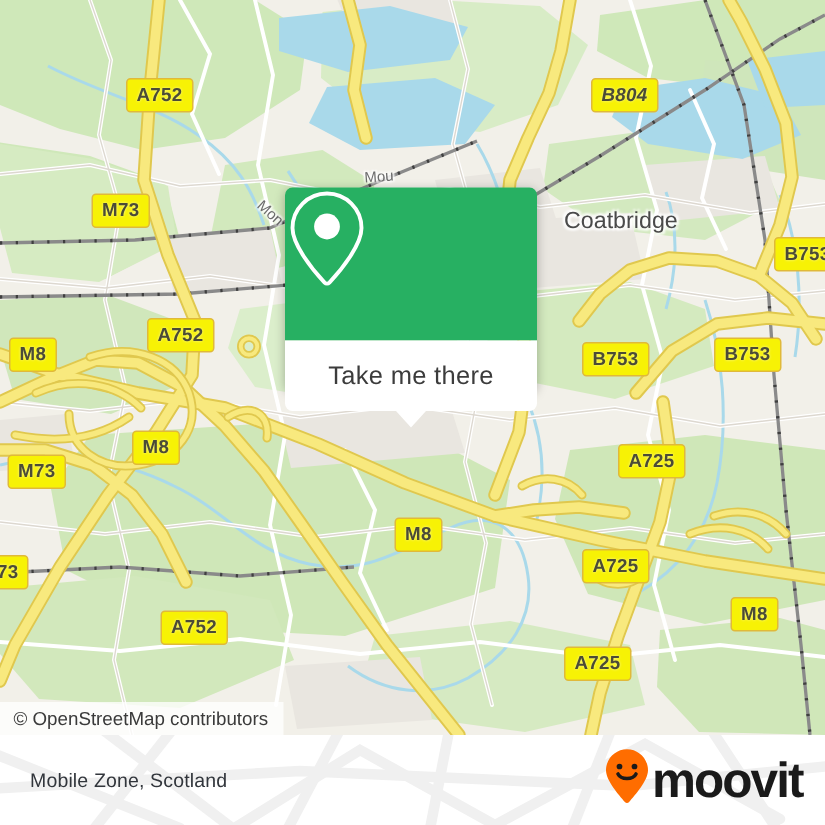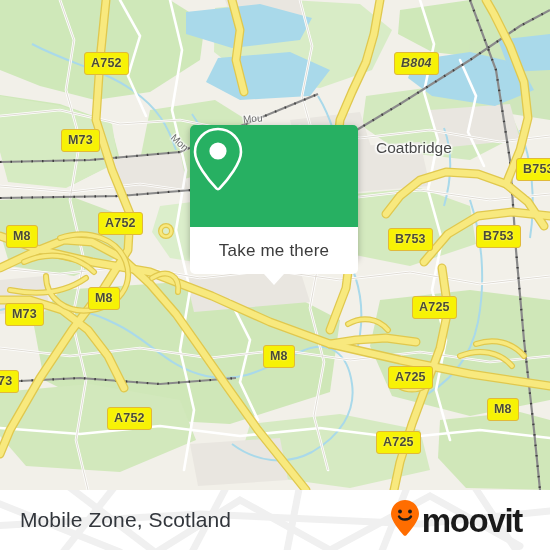--- a/index.html
+++ b/index.html
@@ -91,23 +91,23 @@
     border-right:10px solid transparent;
     border-top:11px solid #fff;
   }
   .pin-icon svg{ display:block; }
 
   
   .footer{ position:absolute; left:0; top:490px; width:550px; height:60px; background:#fff; overflow:hidden; }
   .footer-lines{ position:absolute; left:0; top:0; }
   .footer-title{
     position:absolute; left:20px; top:50%; transform:translateY(-50%);
-    font-size:21px; color:#32363c; white-space:nowrap; letter-spacing:.1px;
-  }
-  .brand{ position:absolute; right:28px; top:50%; transform:translateY(-50%); display:flex; align-items:center; }
+    font-size:13px; color:#32363c; white-space:nowrap; letter-spacing:.1px;
+  }
+  .brand{ position:absolute; right:15px; top:50%; transform:translateY(-50%); display:flex; align-items:center; }
   .brand-word{ font-size:33px; font-weight:bold; color:#1a1a1a; letter-spacing:-1.3px; line-height:1; margin-left:2px; }
 </style>
 </head>
 <body>
 
 <div id="app">
 
   <div class="map">
 
     <svg width="550" height="490" viewBox="0 0 550 490">
@@ -294,20 +294,21 @@
             <circle cx="28" cy="26" r="8.6" fill="#ffffff"></circle>
           </svg>
         </span>
       </div>
       <div class="popup-bottom">
         <span>Take me there</span>
         <span class="popup-tail"></span>
       </div>
     </div>
 
+    <div class="attrib">© OpenStreetMap contributors</div>
   </div>
 
   <div class="footer">
     <svg class="footer-lines" width="550" height="60" viewBox="0 0 550 60">
       <g stroke="#f0f0f0" stroke-width="7" fill="none" stroke-linecap="round">
         <path d="M-10,10 L120,62"></path>
         <path d="M60,-10 L160,66"></path>
         <path d="M120,-10 L60,66"></path>
         <path d="M230,-10 L190,66"></path>
         <path d="M300,-6 L286,66"></path>

